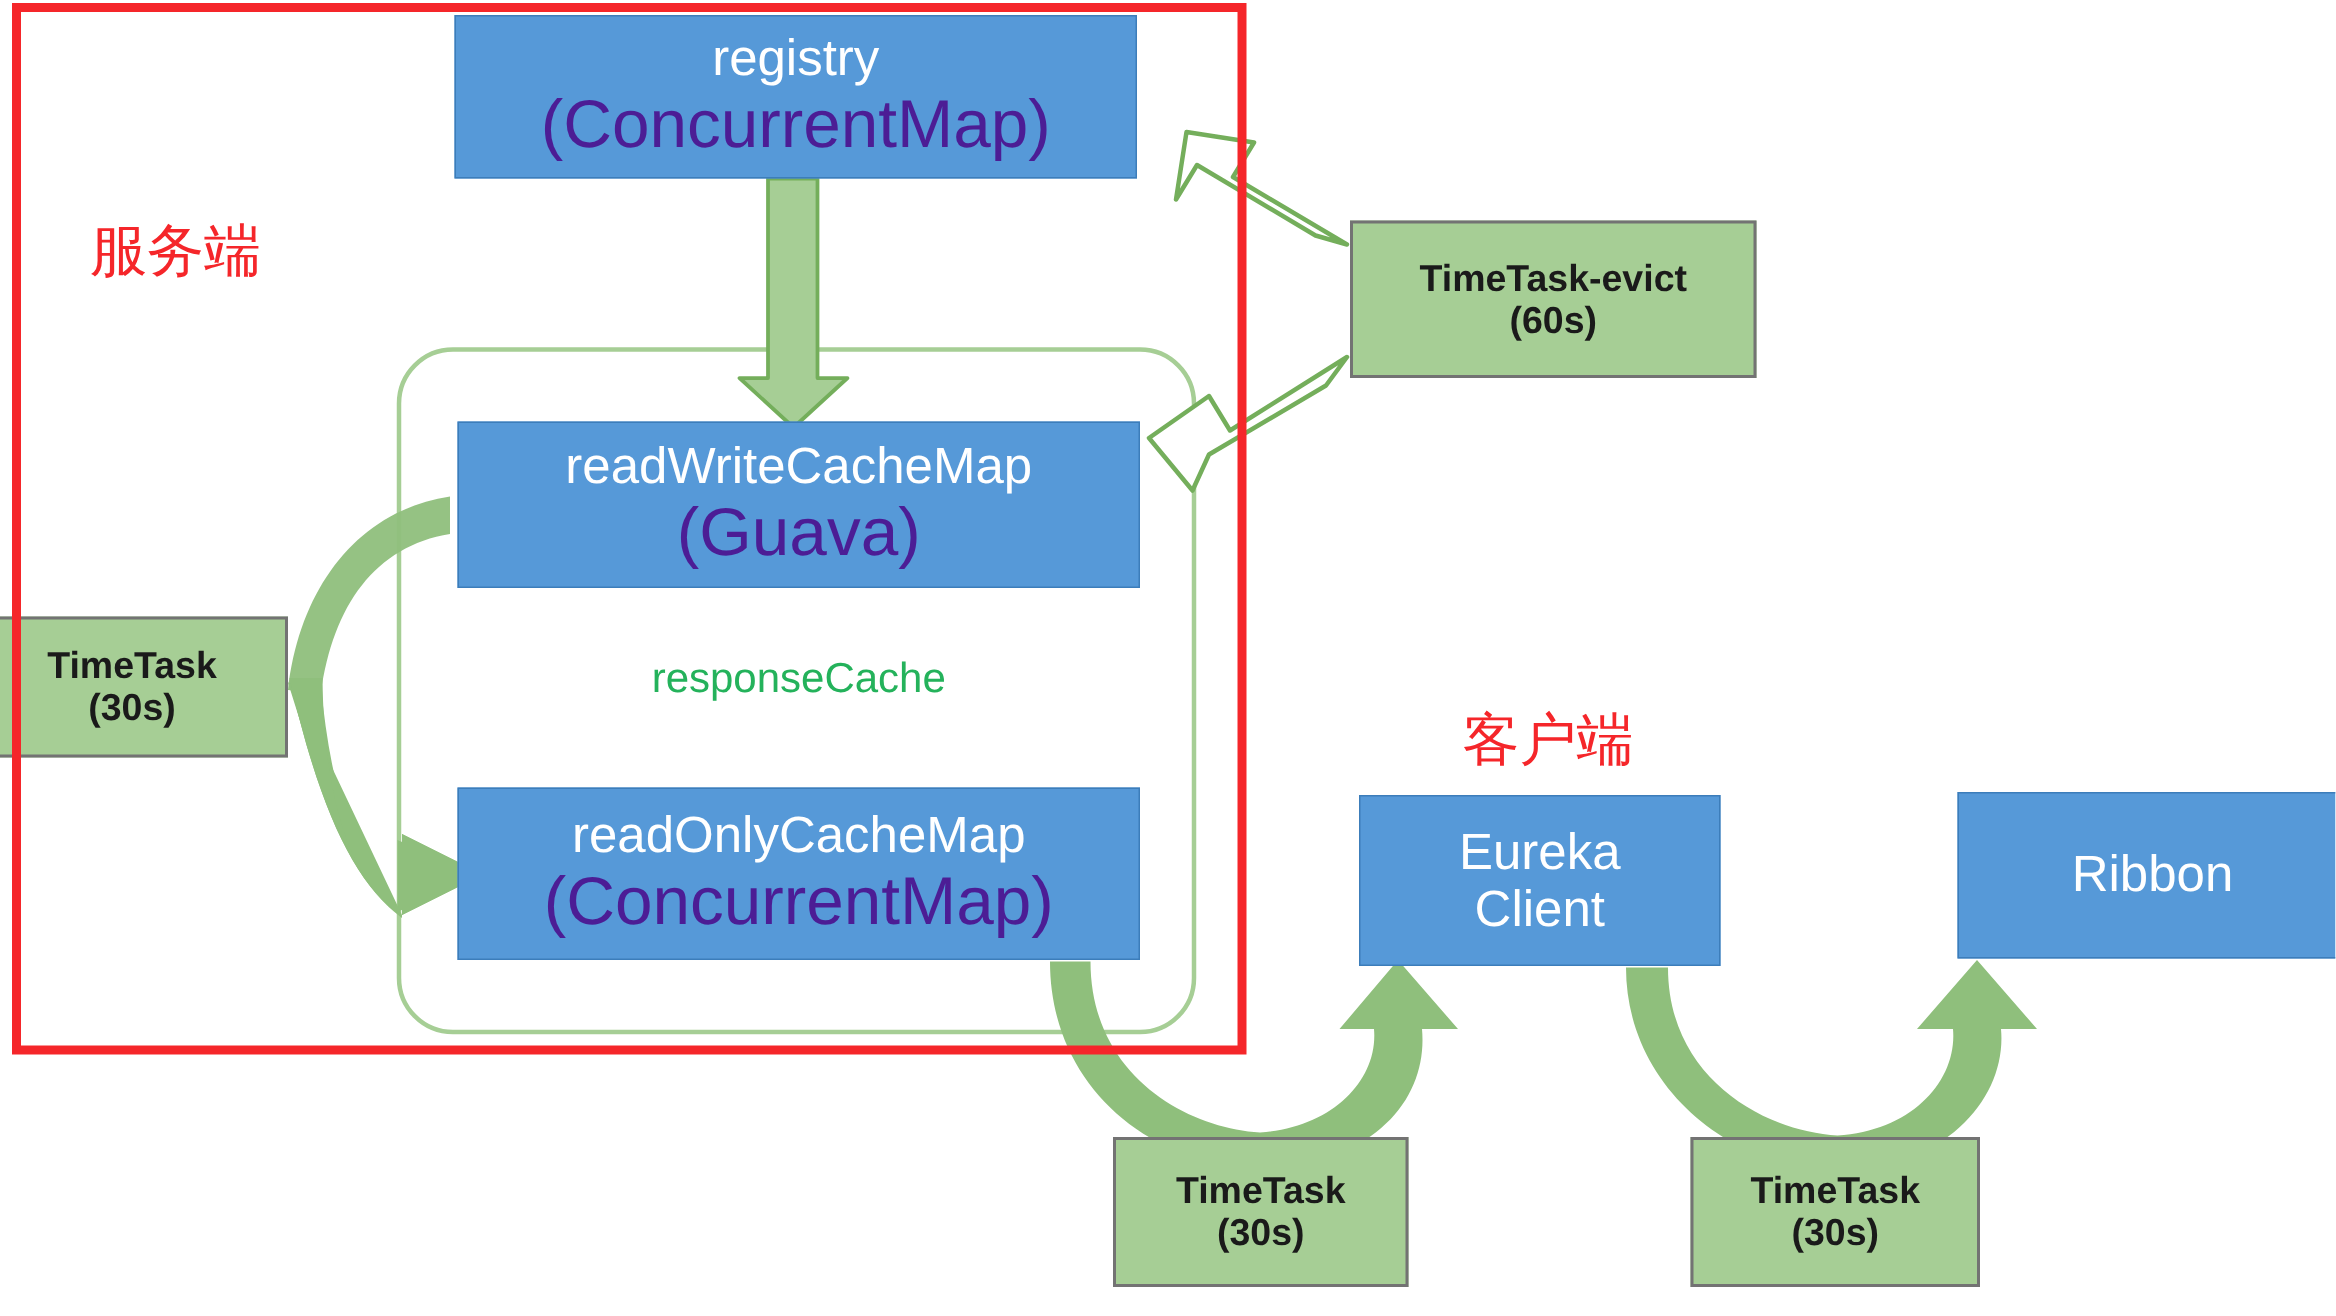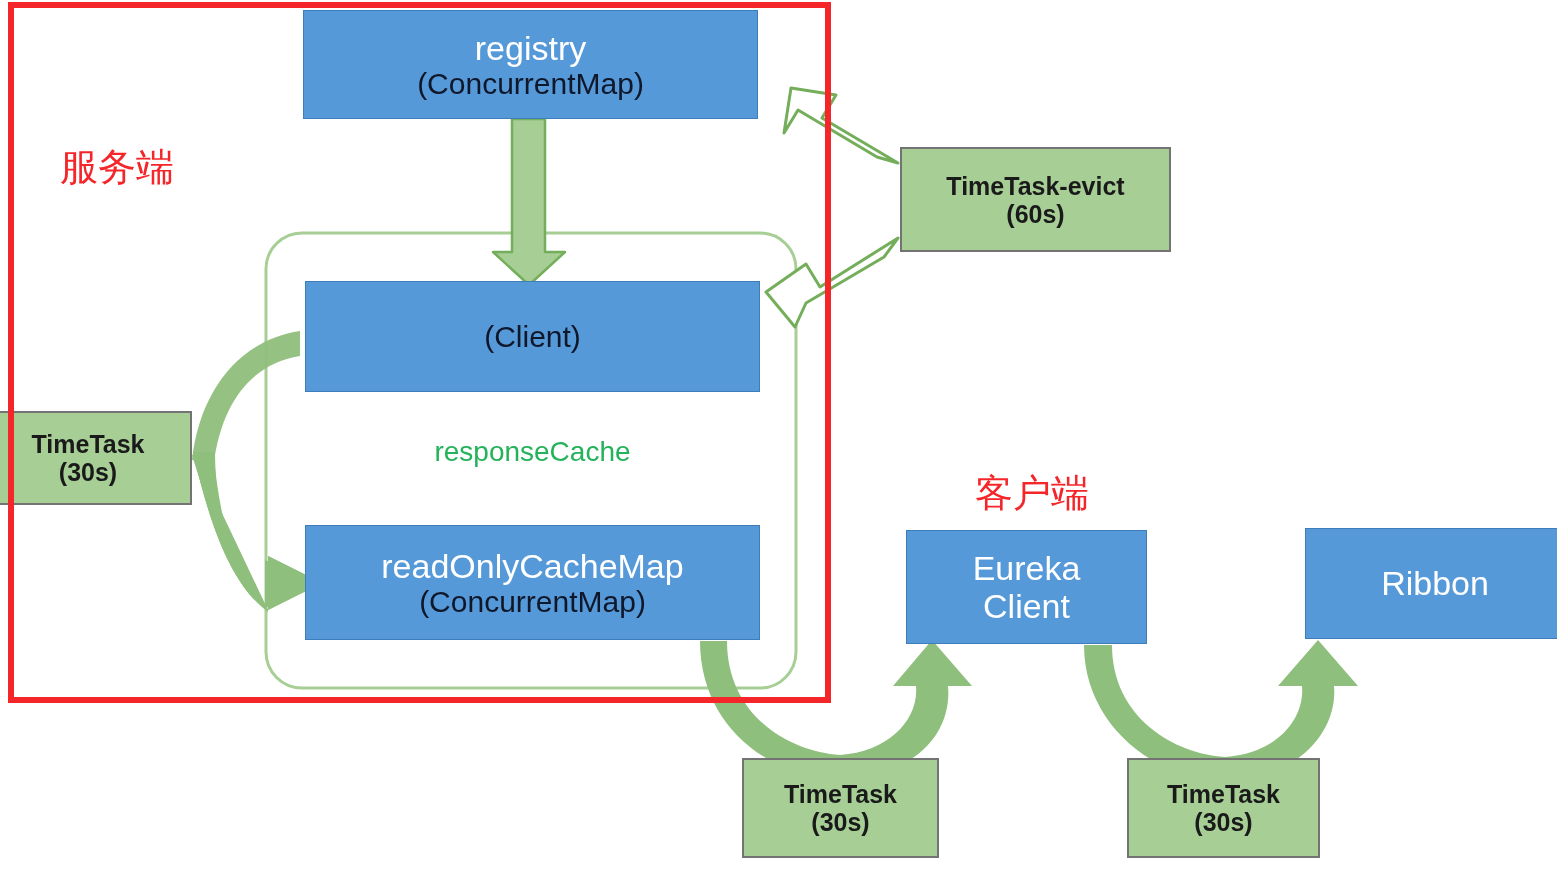--- a/index.html
+++ b/index.html
@@ -37,22 +37,22 @@
   .blue {
     background: #5699D8;
     border: 1px solid #3C7DBA;
     z-index: 5;
   }
   .blue .l1 {
     color: #ffffff;
     font-size: 34px;
   }
   .blue .l2 {
-    color: #0f172a;
-    font-size: 30px;
+    color: #4c1d95;
+    font-size: 45px;
   }
   .green {
     background: #A6CE95;
     border: 2px solid #737373;
     z-index: 6;
   }
   .green .l1, .green .l2 {
     color: #1a1a1a;
     font-size: 25px;
     font-weight: bold;
@@ -163,21 +163,22 @@
   </svg>
 
   <div id="red-frame"></div>
 
   <div class="node blue" id="registry">
     <div class="l1">registry</div>
     <div class="l2">(ConcurrentMap)</div>
   </div>
 
   <div class="node blue" id="readwrite">
-    <div class="l2">(Client)</div>
+    <div class="l1">readWriteCacheMap</div>
+    <div class="l2">(Guava)</div>
   </div>
 
   <div class="node blue" id="readonly">
     <div class="l1">readOnlyCacheMap</div>
     <div class="l2">(ConcurrentMap)</div>
   </div>
 
   <div id="label-responsecache">responseCache</div>
 
   <div class="node green" id="timetask-left">

